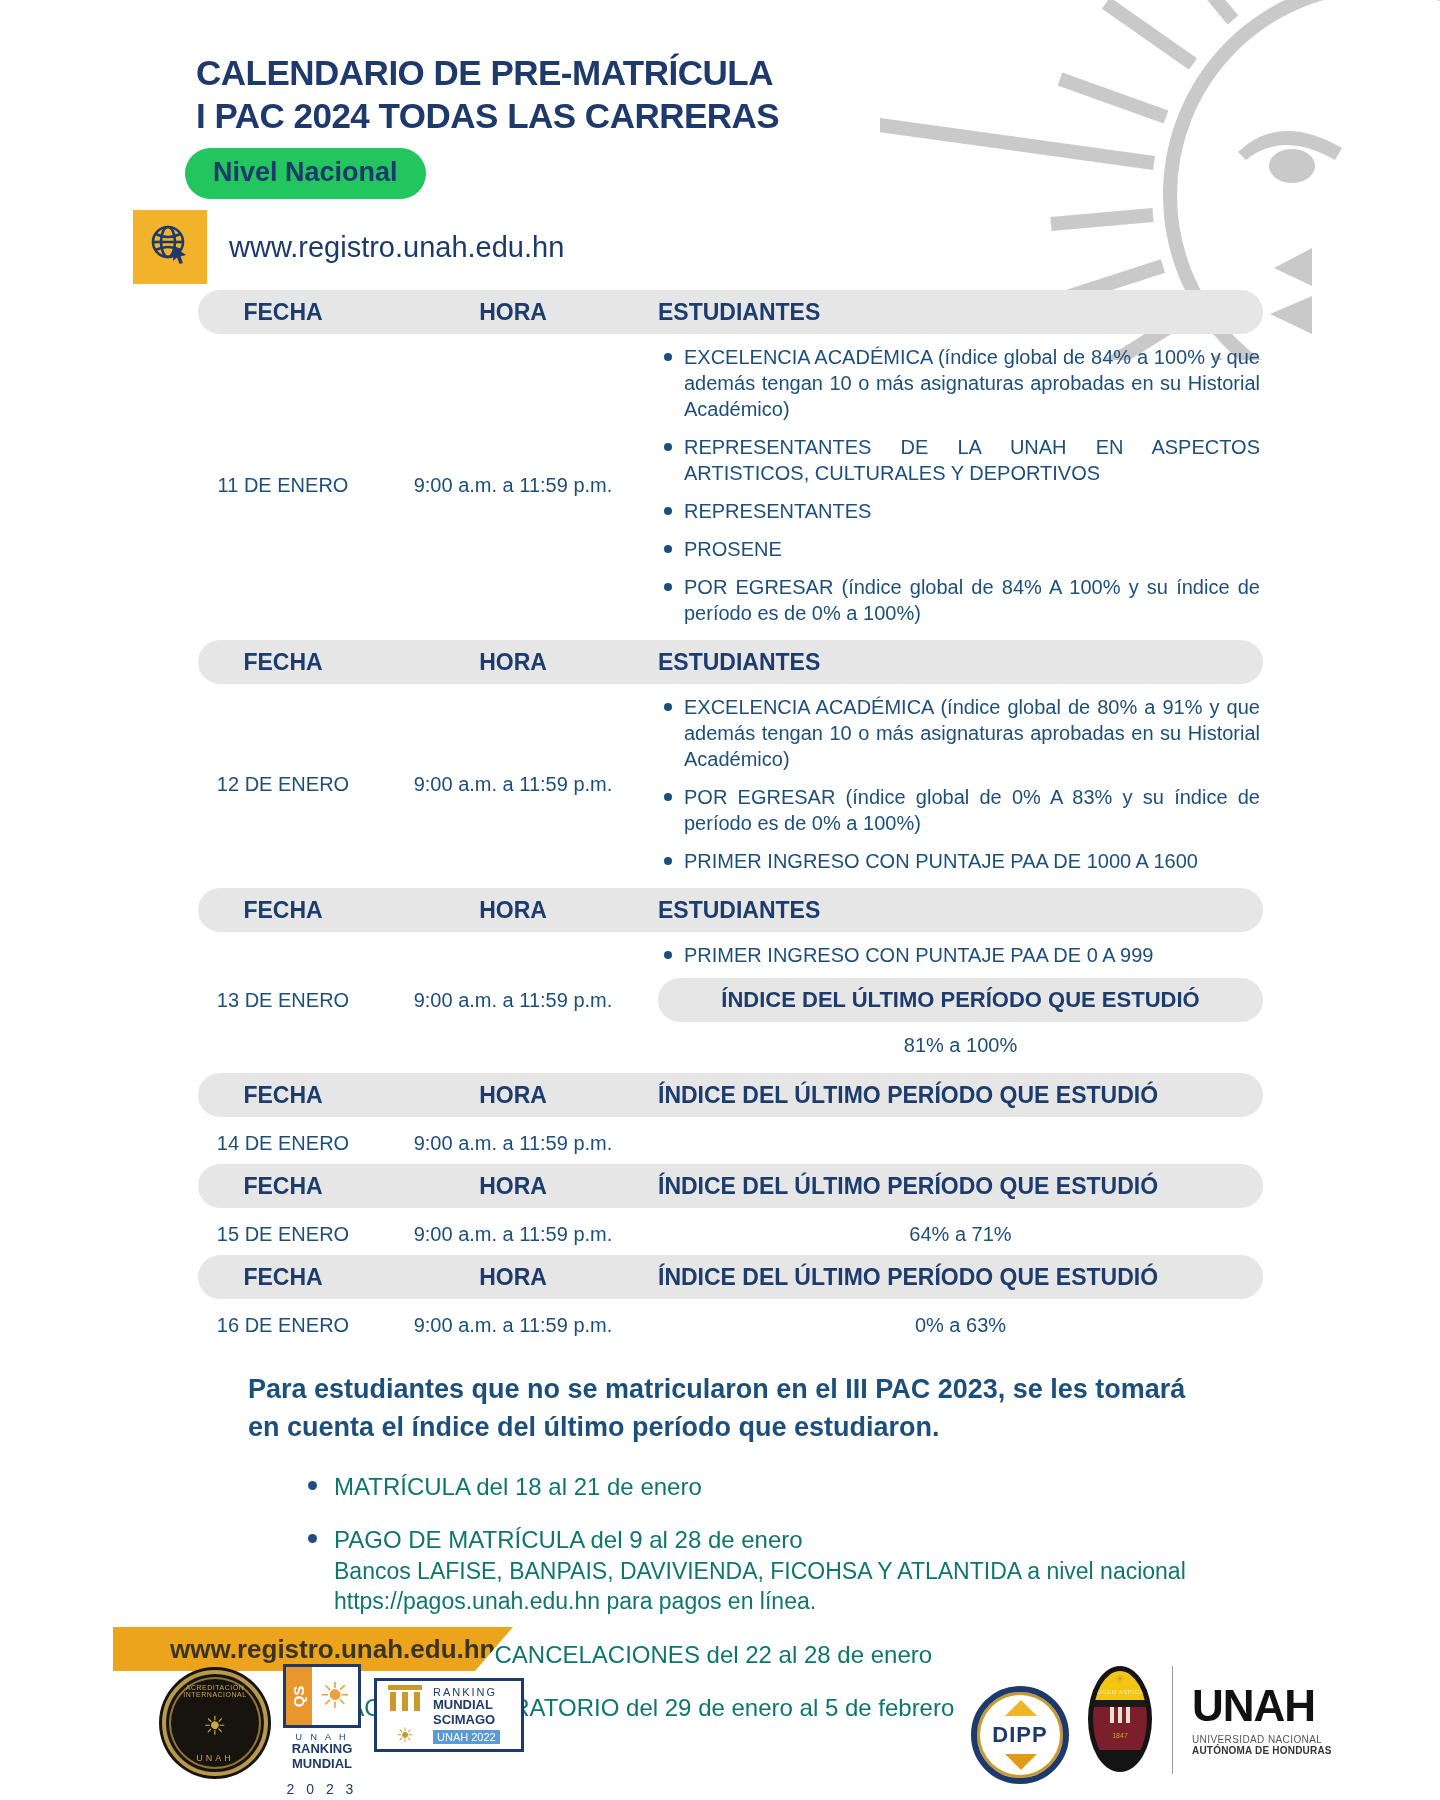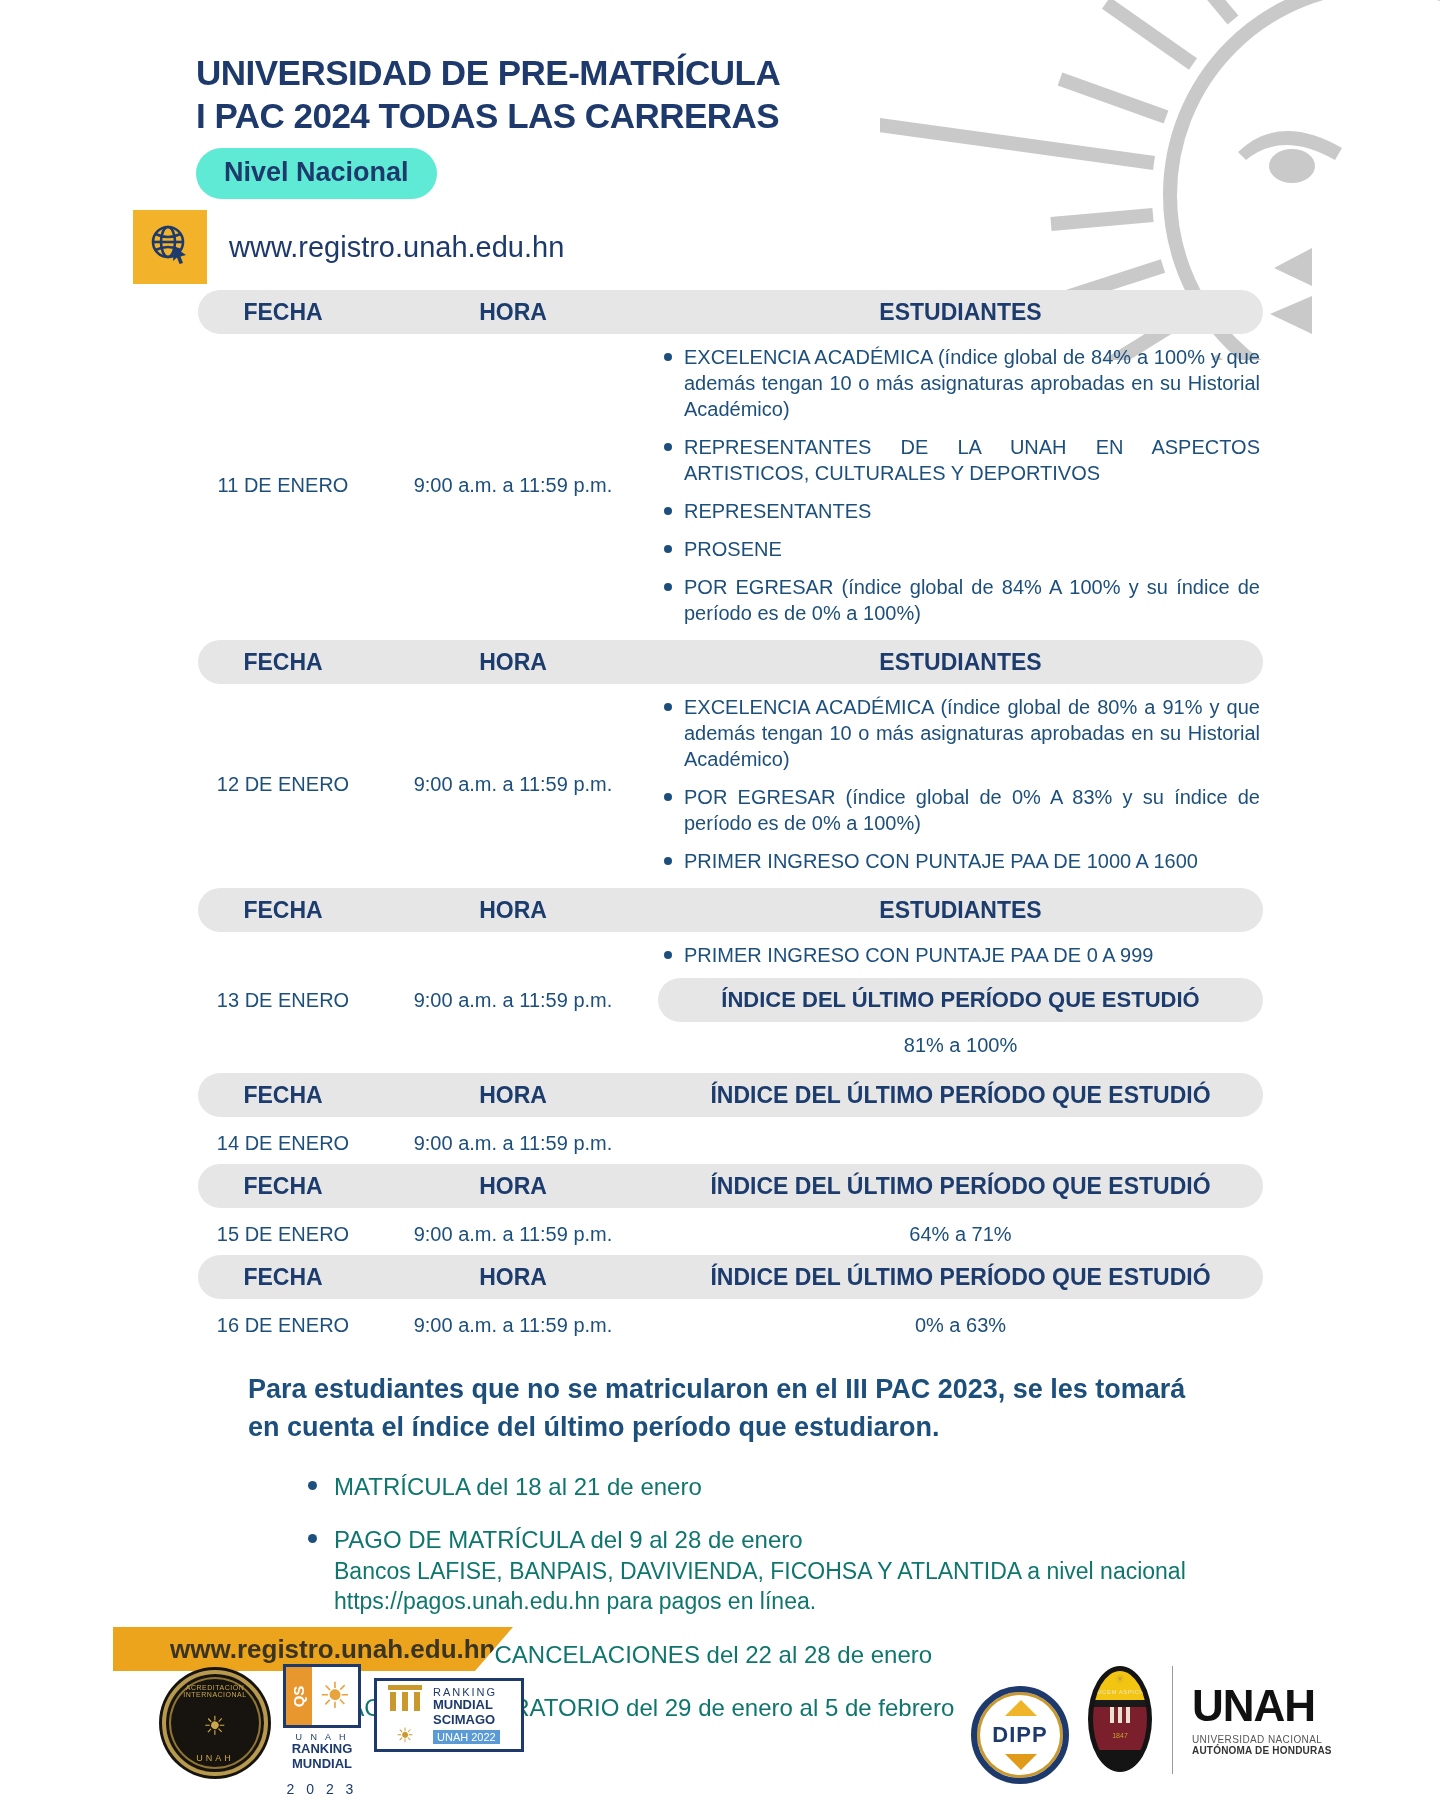--- a/index.html
+++ b/index.html
@@ -7,33 +7,33 @@
   body { font-family:"Liberation Sans", sans-serif; }
   #page {
     position:relative; width:1440px; height:1800px; margin:0 auto;
     background:#ffffff; overflow:hidden;
   }
   
   #sun-wrap { position:absolute; top:0; right:0; width:560px; height:360px; z-index:0; }
   
   .title { position:absolute; left:196px; top:52px; z-index:2;
     font-size:35px; font-weight:bold; color:#1e3a6d; line-height:1.22; letter-spacing:-0.5px; }
-  .badge { position:absolute; left:196px; top:148px; z-index:2;
-    background:#5eead4; color:#1e3a6d; font-size:27px; font-weight:bold;
+  .badge { position:absolute; left:185px; top:148px; z-index:2;
+    background:#22c55e; color:#1e3a6d; font-size:27px; font-weight:bold;
     padding:9px 28px 11px 28px; border-radius:26px; }
   .url-row { position:absolute; left:133px; top:210px; z-index:2; display:flex; align-items:center; }
   .globe-tile { width:74px; height:74px; background:#f2b32a; display:flex; align-items:center; justify-content:center; }
   .url-text { margin-left:22px; color:#1e3a6d; font-size:29px; }
   
   #content { position:absolute; left:198px; top:290px; width:1065px; z-index:1; color:#1d4f7c; }
   .pill { display:flex; align-items:center; height:44px; background:#e6e6e6; border-radius:24px;
     color:#1d3c6e; font-size:23px; font-weight:600; margin-bottom:10px; }
   .col-f { width:170px; text-align:center; }
   .col-h { width:290px; text-align:center; }
-  .col-e { flex:1; text-align:center; }
+  .col-e { flex:1; text-align:left; }
   .row-body { display:flex; align-items:center; }
   .cell-date { width:170px; text-align:center; font-size:20px; }
   .cell-time { width:290px; text-align:center; font-size:20px; }
   .cell-val  { flex:1; text-align:center; font-size:20px; }
   .bullets { flex:1; list-style:none; padding-left:2px; }
   .bullets li { position:relative; padding-left:24px; font-size:20px; line-height:1.3;
     margin-bottom:12px; text-align:justify; max-width:600px; }
   .bullets li:last-child { margin-bottom:0; }
   .bullets li::before { content:""; position:absolute; left:4px; top:9px; width:8px; height:8px;
     border-radius:50%; background:#1d4f7c; }
@@ -137,21 +137,21 @@
       <g fill="#c9c9c9">
         <path d="M358,152 Q400,112 462,148 L455,160 Q402,130 366,160 Z"></path>
         <ellipse cx="412" cy="166" rx="23" ry="17"></ellipse>
         <path d="M432,248 L432,286 L394,268 Z"></path>
         <path d="M432,296 L432,334 L390,314 Z"></path>
       </g>
     </svg>
   </div>
 
   <div class="title">
-    <div>UNIVERSIDAD DE PRE-MATRÍCULA</div>
+    <div>CALENDARIO DE PRE-MATRÍCULA</div>
     <div>I PAC 2024 TODAS LAS CARRERAS</div>
   </div>
   <div class="badge">Nivel Nacional</div>
 
   <div class="url-row">
     <div class="globe-tile">
       <span>
         <svg width="48" height="48" viewBox="0 0 48 48" xmlns="http://www.w3.org/2000/svg">
           <g stroke="#1e3a6d" stroke-width="2.6" fill="none">
             <circle cx="22" cy="21" r="15"></circle>

